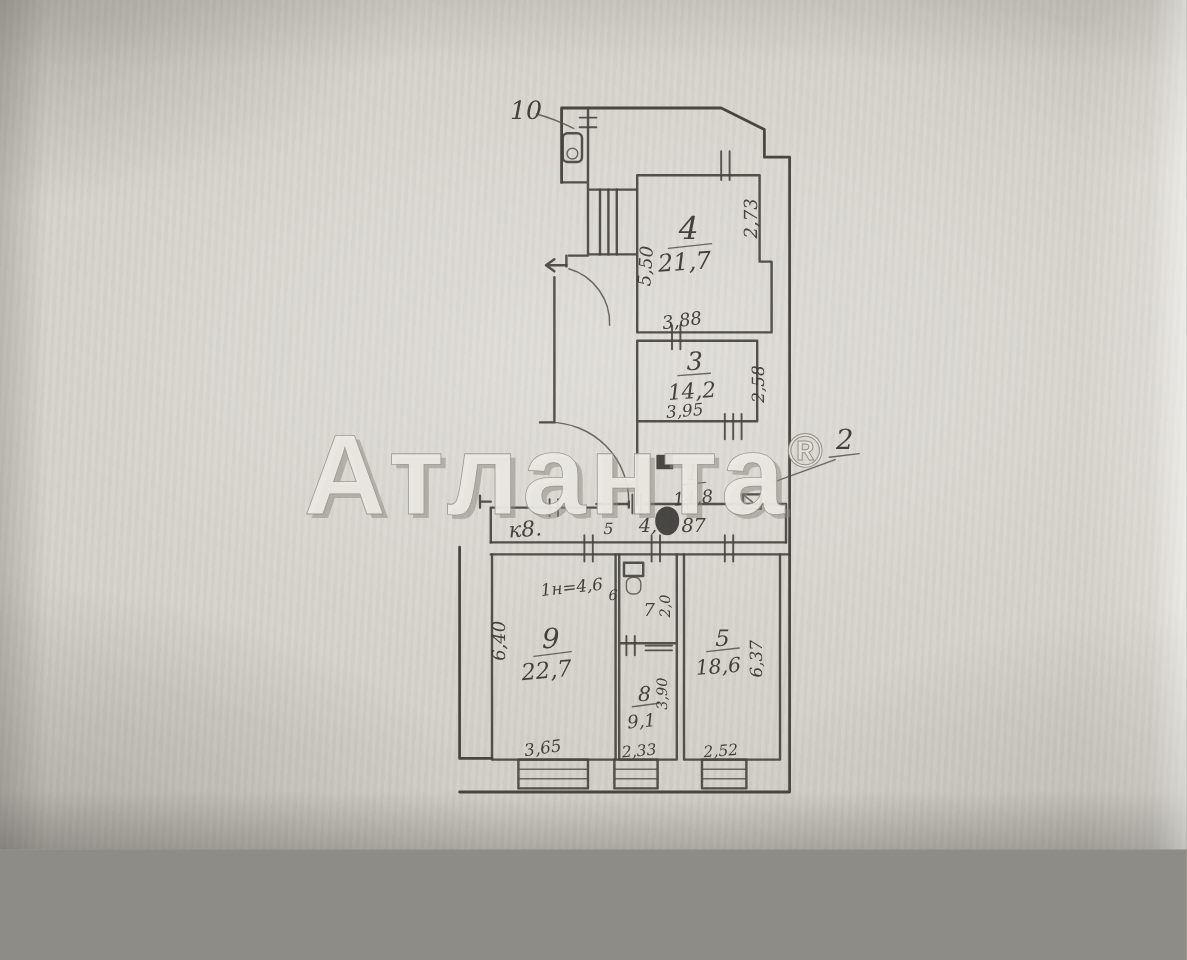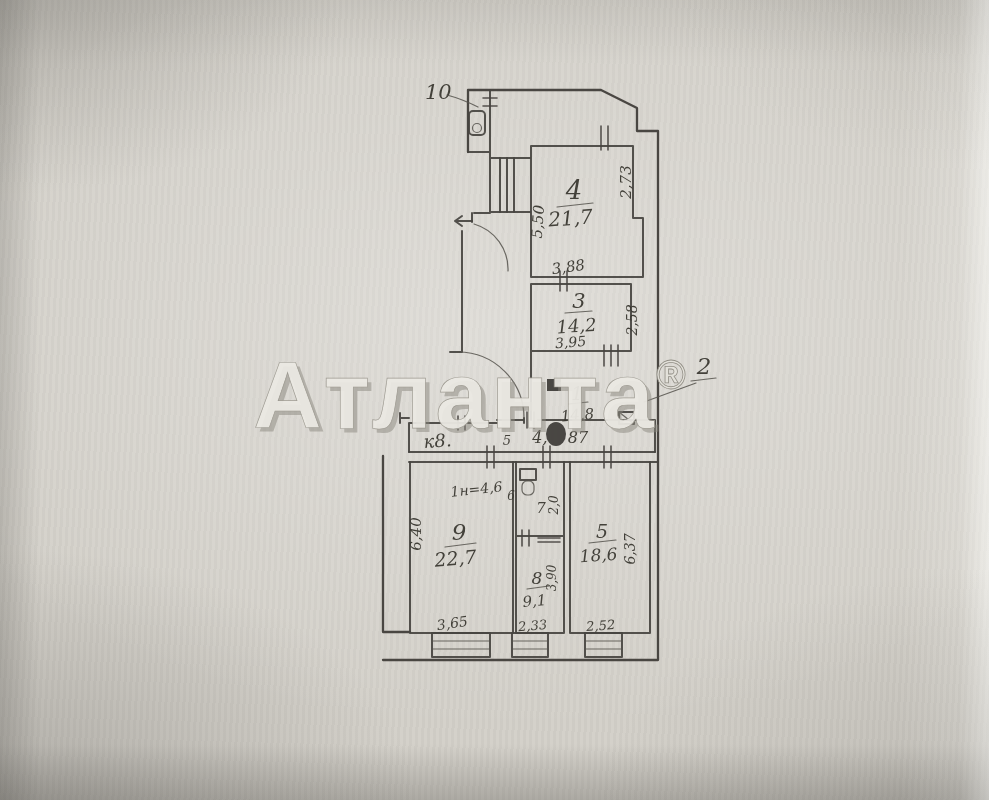--- a/index.html
+++ b/index.html
@@ -1,17 +1,17 @@
 <!DOCTYPE html>
 <html><head>
 <meta charset="utf-8">
 <style>
   html,body{margin:0;padding:0;background:#8e8c86;}
   .stage{
-    position:relative;width:989px;height:800px;overflow:hidden;
+    position:relative;width:989px;height:708px;overflow:hidden;
     background:
       radial-gradient(120% 90% at 52% 42%, rgba(255,255,255,0.30) 0%, rgba(255,255,255,0) 55%),
       radial-gradient(60% 45% at 0% 100%, rgba(82,80,76,0.28), transparent 70%),
       radial-gradient(55% 40% at 100% 100%, rgba(90,88,83,0.18), transparent 72%),
       radial-gradient(50% 35% at 0% 0%, rgba(85,83,78,0.25), transparent 70%),
       radial-gradient(45% 30% at 100% 0%, rgba(95,93,88,0.10), transparent 70%),
       linear-gradient(90deg, rgba(96,94,89,0.25) 0, transparent 4%),
       linear-gradient(270deg, rgba(252,252,249,0.60) 0, rgba(252,252,249,0.15) 3%, transparent 9%),
       linear-gradient(0deg, rgba(88,86,81,0.32) 0, transparent 7%),
       linear-gradient(180deg, rgba(120,118,112,0.16) 0, transparent 8%),

